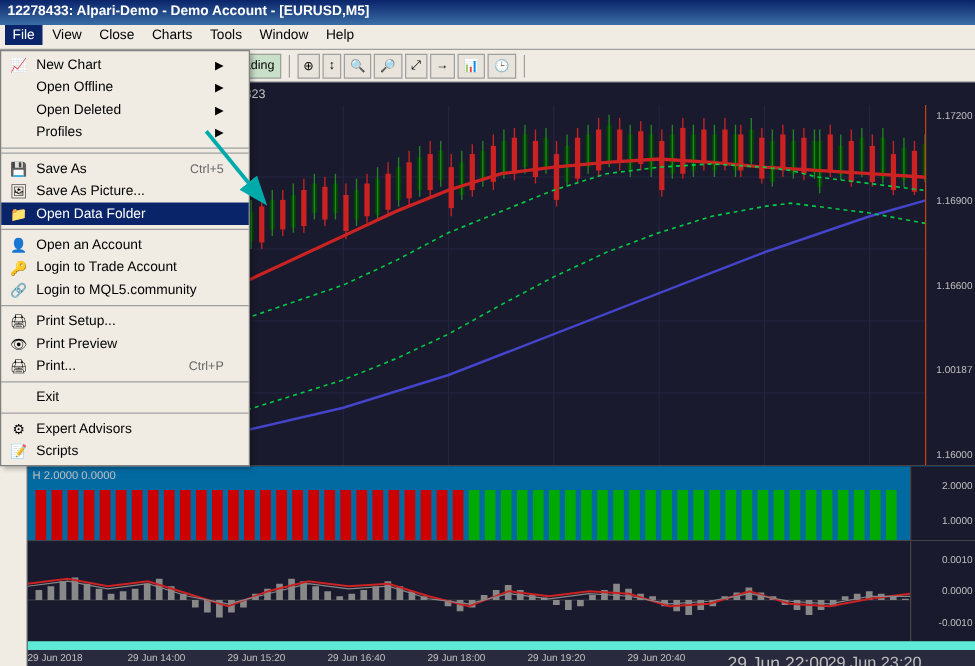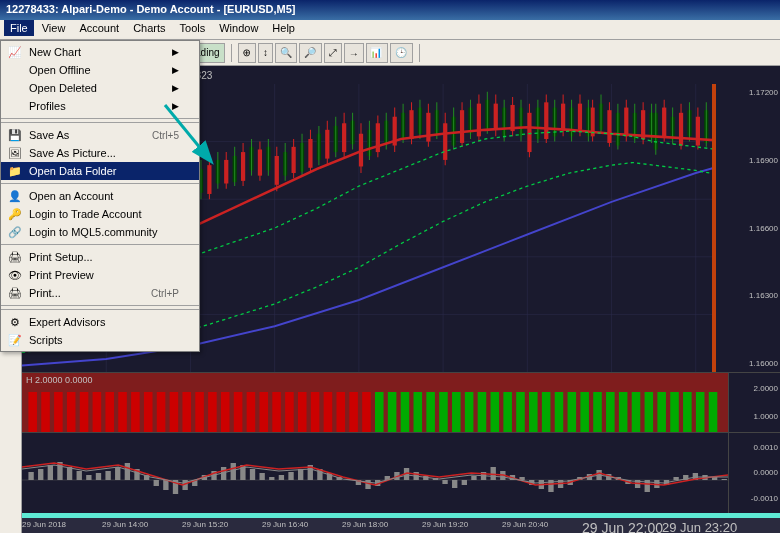--- a/index.html
+++ b/index.html
@@ -149,21 +149,21 @@
     .chart-canvas {
       flex: 1;
       position: relative;
       background: #1a1a2e;
       border-bottom: 1px solid #444;
     }
 
     
     .volume-chart {
       height: 60px;
-      background: #7f1d1d;
+      background: #0369a1;
       border-bottom: 1px solid #444;
       position: relative;
       overflow: hidden;
     }
 
     .volume-info {
       color: #c0c0c0;
       font-size: 9px;
       padding: 2px 4px;
       position: absolute;
@@ -271,21 +271,21 @@
 </head>
 <body>
 
 <div class="title-bar">
   <span>12278433: Alpari-Demo - Demo Account - [EURUSD,M5]</span>
 </div>
 
 <div class="menu-bar">
   <div class="menu-item active">File</div>
   <div class="menu-item">View</div>
-  <div class="menu-item">Account</div>
+  <div class="menu-item">Close</div>
   <div class="menu-item">Charts</div>
   <div class="menu-item">Tools</div>
   <div class="menu-item">Window</div>
   <div class="menu-item">Help</div>
 </div>
 
 <div class="toolbar-area">
 
   <div style="display:flex;gap:2px;align-items:center;">
     <div class="toolbar-btn">
@@ -567,25 +567,25 @@
 
         <polyline points="0,190 30,175 60,158 90,140 120,125 160,110 200,95 240,80 280,65 320,52 360,42 400,38 440,35 480,33 520,35 560,38 600,40 640,42 680,44 710,46" stroke="#cc2222" stroke-width="2" fill="none"></polyline>
 
         <polyline points="0,215 80,210 160,200 240,185 320,165 400,140 480,115 560,90 640,68 710,52" stroke="#4444cc" stroke-width="1.5" fill="none"></polyline>
 
         <polyline points="0,160 80,148 160,132 240,110 280,95 320,78 360,65 400,52 440,42 480,38 520,36 560,38 580,40 600,44 640,48 680,52 710,55" stroke="#00cc44" stroke-width="1" fill="none" stroke-dasharray="3,3"></polyline>
 
         <polyline points="0,205 80,198 160,188 240,168 280,155 320,140 360,122 400,105 440,90 480,78 520,68 560,62 580,60 600,62 640,66 680,72 710,76" stroke="#00cc44" stroke-width="1" fill="none" stroke-dasharray="3,3"></polyline>
       </svg>
 
-      <div style="position:absolute;right:0;top:0;bottom:0;width:68px;background:#1a1a2e;border-left:4px solid #c2410c;display:flex;flex-direction:column;justify-content:space-between;padding:4px 2px;">
+      <div style="position:absolute;right:0;top:0;bottom:0;width:40px;background:#1a1a2e;border-left:1px solid #c2410c;display:flex;flex-direction:column;justify-content:space-between;padding:4px 2px;">
         <div class="price-label">1.17200</div>
         <div class="price-label">1.16900</div>
         <div class="price-label">1.16600</div>
-        <div class="price-label">1.16300</div>
+        <div class="price-label">1.00187</div>
         <div class="price-label">1.16000</div>
       </div>
     </div>
 
     <div class="volume-chart">
       <div class="volume-info">H 2.0000  0.0000</div>
       <svg style="position:absolute;top:14px;left:0;right:52px;bottom:0;width:calc(100% - 52px);height:46px;" viewBox="0 0 660 46" preserveAspectRatio="none">
 
         <rect x="330" y="5" width="8" height="40" fill="#00aa00"></rect>
         <rect x="342" y="5" width="8" height="40" fill="#00aa00"></rect>
@@ -734,21 +734,21 @@
         <polyline points="0,22 30,18 60,24 90,20 120,30 150,36 180,28 210,20 240,24 270,22 300,32 330,36 360,28 390,32 420,28 450,30 480,36 510,34 540,28 570,34 600,36 630,30 660,30" stroke="#888888" stroke-width="1" fill="none"></polyline>
       </svg>
 
       <div style="position:absolute;right:0;top:0;bottom:0;width:52px;background:#1a1a2e;border-left:1px solid #444;display:flex;flex-direction:column;justify-content:space-around;padding:2px 2px;margin-left:33px;">
         <div class="price-label">0.0010</div>
         <div class="price-label">0.0000</div>
         <div class="price-label">-0.0010</div>
       </div>
     </div>
 
-    <div class="time-axis" style="position:relative;height:20px;background:#2a2a3e;border-top:5px solid #5eead4;">
+    <div class="time-axis" style="position:relative;height:20px;background:#2a2a3e;border-top:7px solid #5eead4;">
       <div style="position:absolute;left:0;top:2px;font-size:8px;color:#c0c0c0;">29 Jun 2018</div>
       <div style="position:absolute;left:80px;top:2px;font-size:8px;color:#c0c0c0;">29 Jun 14:00</div>
       <div style="position:absolute;left:160px;top:2px;font-size:8px;color:#c0c0c0;">29 Jun 15:20</div>
       <div style="position:absolute;left:240px;top:2px;font-size:8px;color:#c0c0c0;">29 Jun 16:40</div>
       <div style="position:absolute;left:320px;top:2px;font-size:8px;color:#c0c0c0;">29 Jun 18:00</div>
       <div style="position:absolute;left:400px;top:2px;font-size:8px;color:#c0c0c0;">29 Jun 19:20</div>
       <div style="position:absolute;left:480px;top:2px;font-size:8px;color:#c0c0c0;">29 Jun 20:40</div>
       <div style="position:absolute;left:560px;top:2px;font-size:14px;color:#c0c0c0;text-align:right;">29 Jun 22:00</div>
       <div style="position:absolute;left:640px;top:2px;font-size:13px;color:#c0c0c0;">29 Jun 23:20</div>
     </div>
@@ -834,20 +834,24 @@
     </div>
 
     <div class="dropdown-item">
       <span class="dropdown-item-icon">🖨</span>
       <span>Print...</span>
       <span class="shortcut">Ctrl+P</span>
     </div>
 
     <div class="dropdown-separator"></div>
 
+    <div class="dropdown-item">
+      <span class="dropdown-item-icon"></span>
+      <span>Exit</span>
+    </div>
 
     <div class="dropdown-separator"></div>
 
     <div class="dropdown-item">
       <span class="dropdown-item-icon">⚙</span>
       <span>Expert Advisors</span>
     </div>
 
     <div class="dropdown-item">
       <span class="dropdown-item-icon">📝</span>

